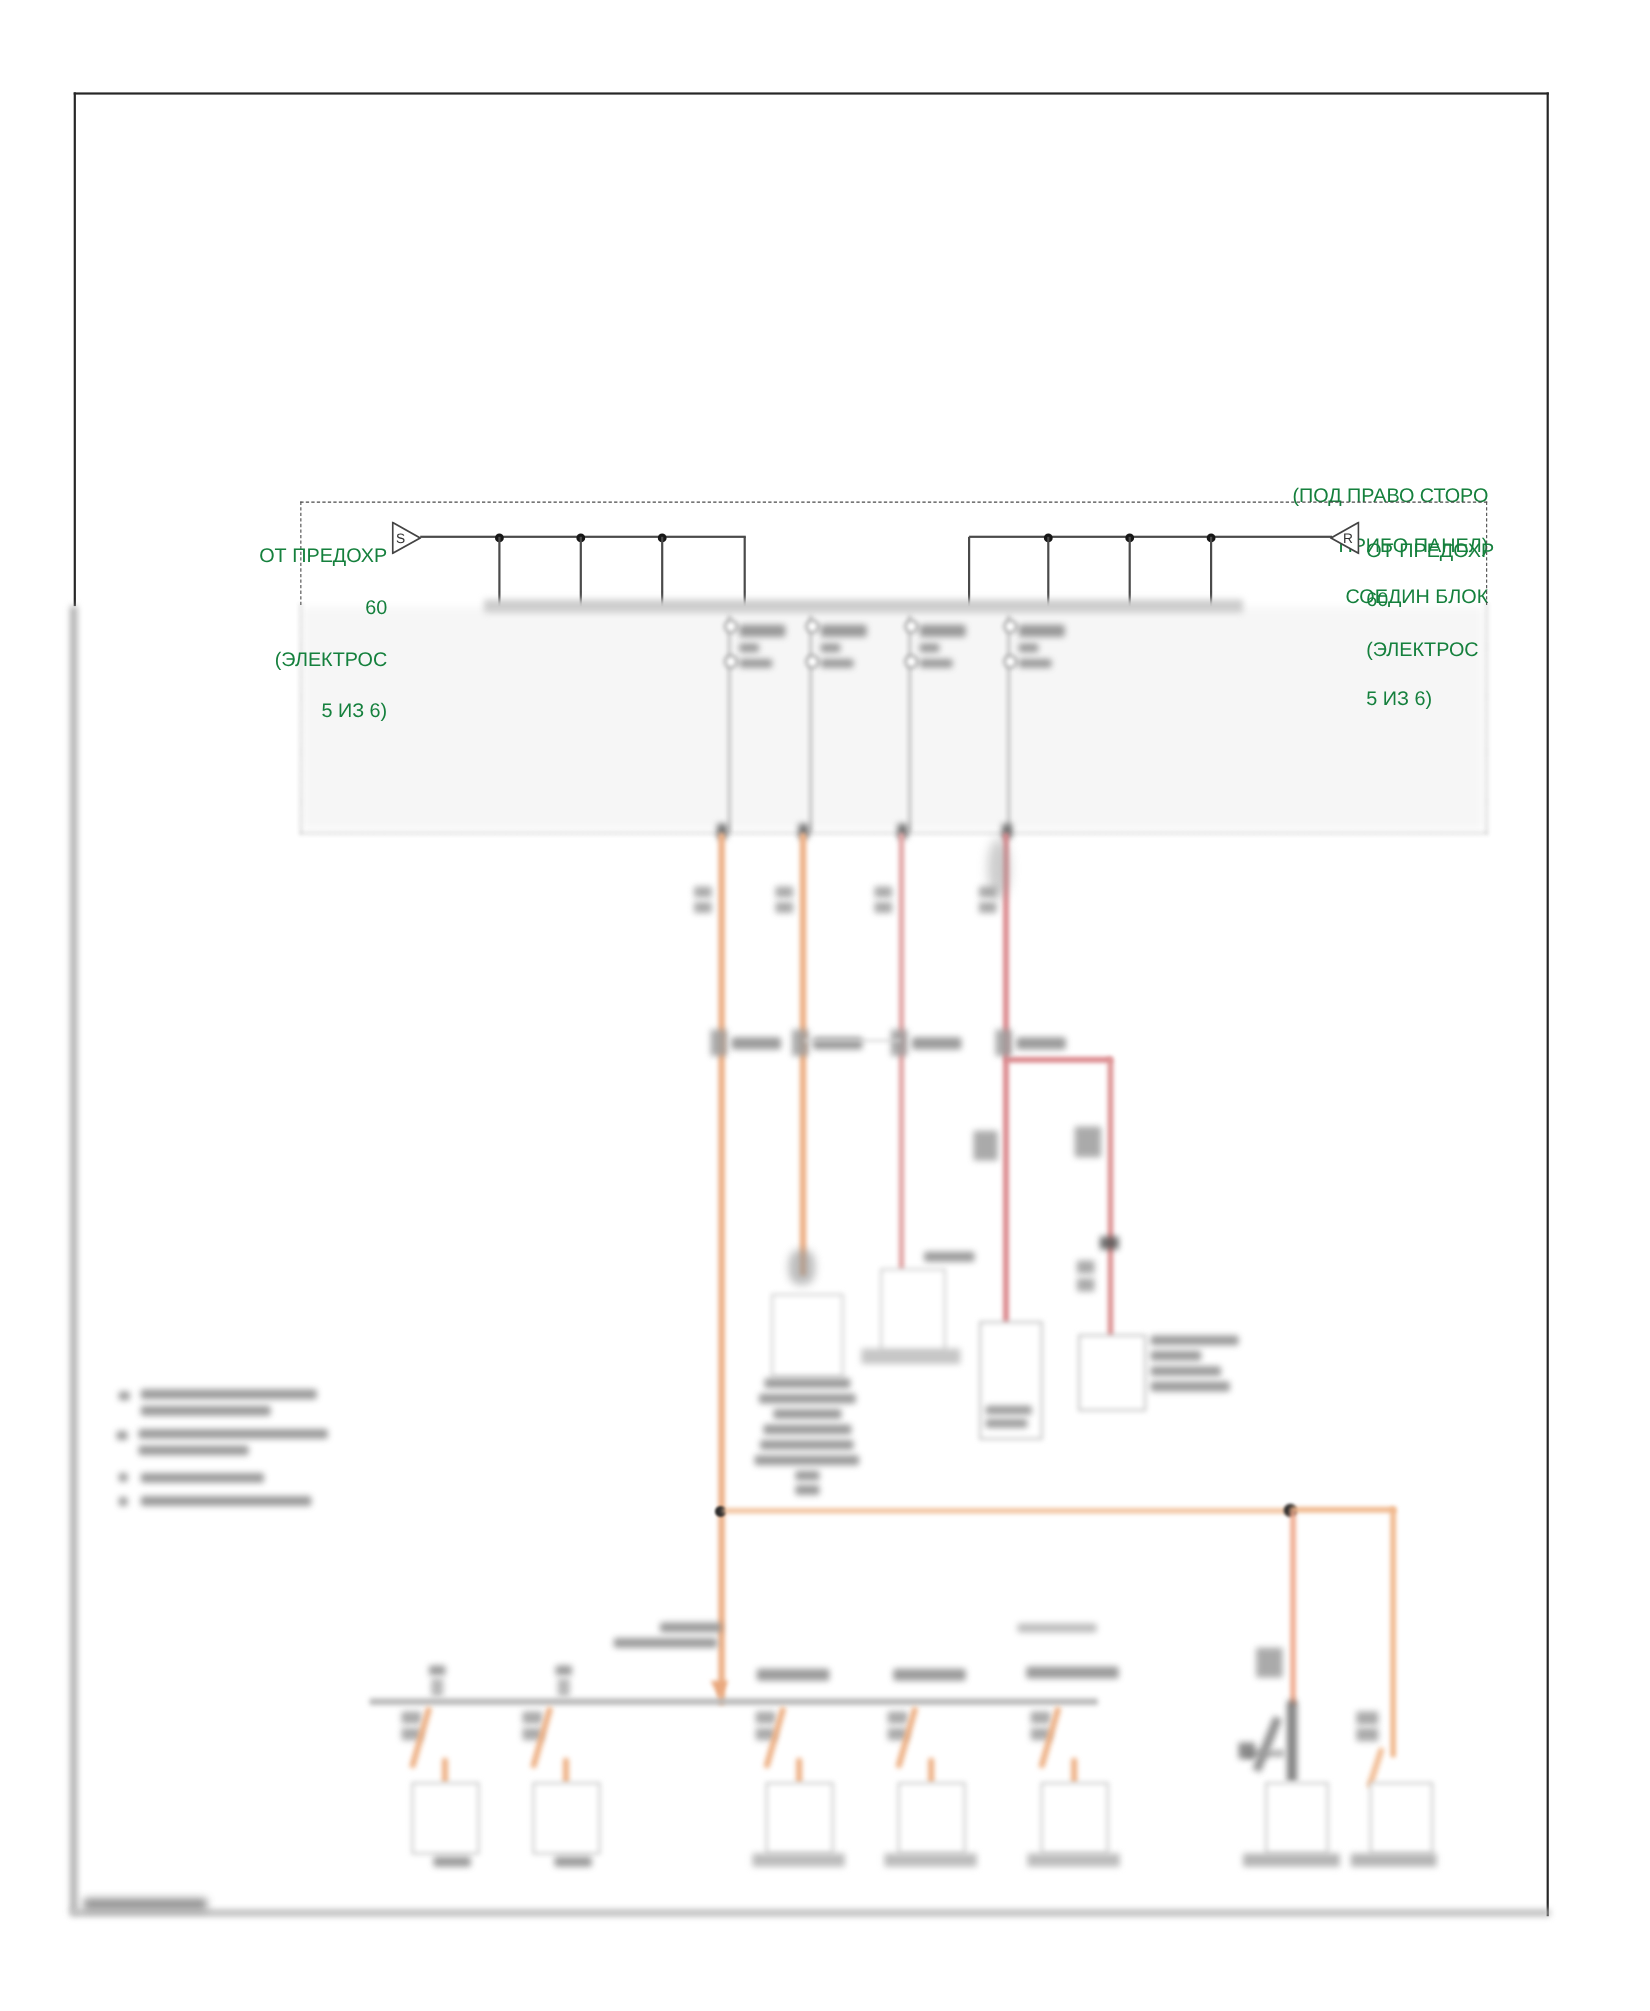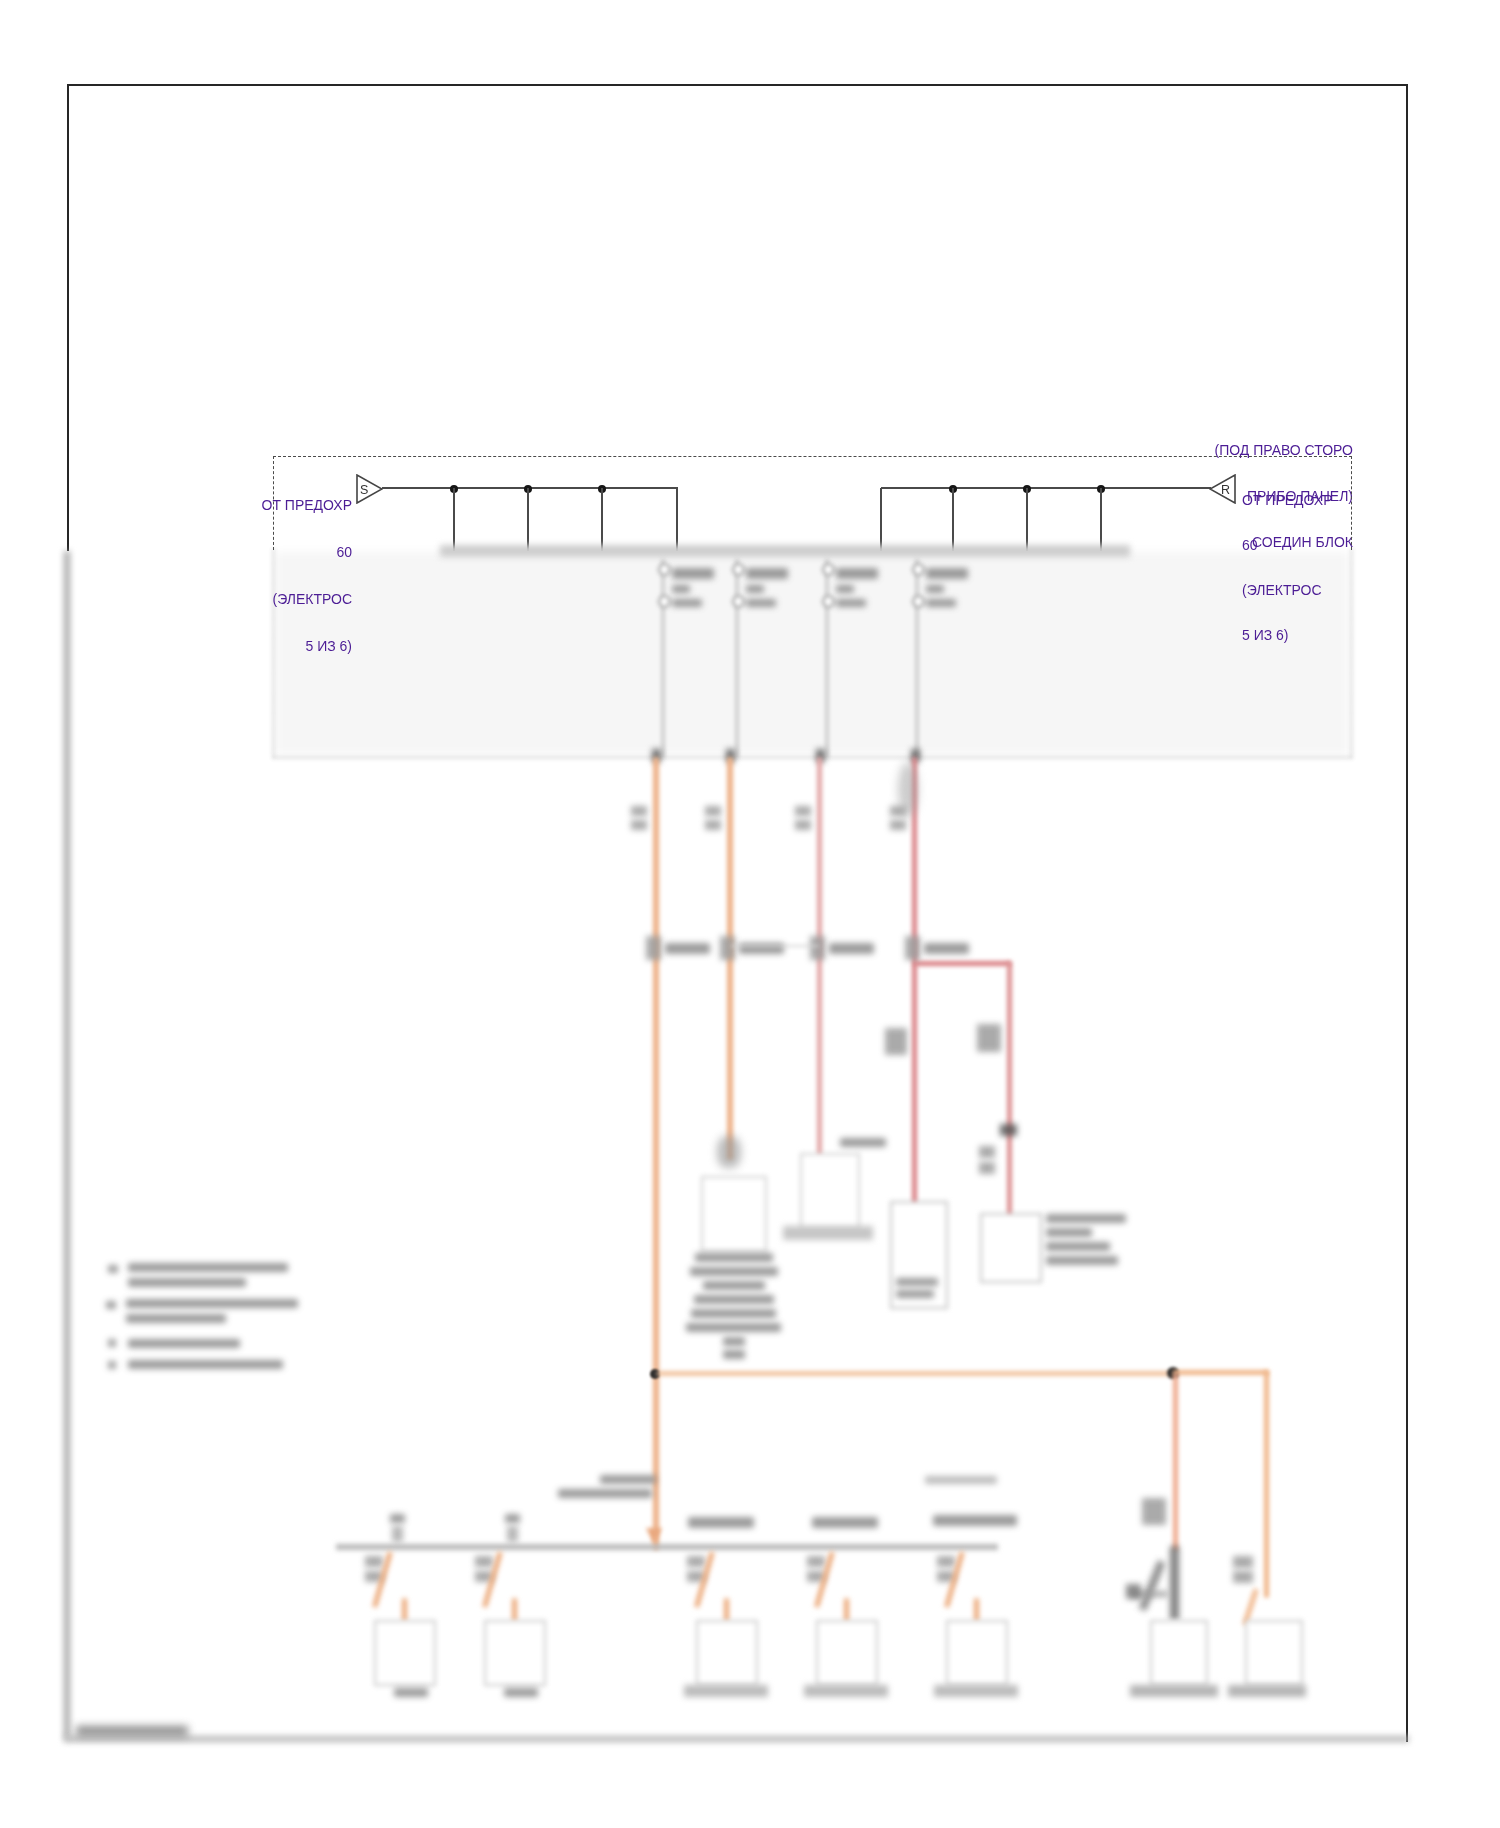--- a/index.html
+++ b/index.html
@@ -1,19 +1,19 @@
 <!DOCTYPE html>
 <html><head>
 <meta charset="utf-8">
 <style>
   html,body{margin:0;padding:0;background:#fff;}
   #screen{position:relative;width:1500px;height:1828px;background:#ffffff;overflow:hidden;
           font-family:"Liberation Sans",sans-serif;}
   .a{position:absolute;}
-  .txt{font-family:"Liberation Sans",sans-serif;color:#4c1d95;font-size:14px;line-height:15.2px;white-space:pre;}
+  .txt{font-family:"Liberation Sans",sans-serif;color:#15803d;font-size:18px;line-height:15.2px;white-space:pre;}
   .dash{position:absolute;border:0 dashed #4a4a4a;}
   .line{position:absolute;background:#4a4a4a;}
   .dot{position:absolute;width:8px;height:8px;border-radius:50%;background:#161616;}
   .blob{position:absolute;background:#7a7a7a;border-radius:2px;filter:blur(3px);opacity:.75;}
   .gb{position:absolute;background:#9c9c9c;border-radius:1px;filter:blur(3px);opacity:.85;}
   .wire{position:absolute;border-radius:3px;filter:blur(2px);}
   .cbox{position:absolute;background:#fff;border:2px solid #c9c9c9;filter:blur(2.5px);}
   .base{position:absolute;background:#bcbcbc;filter:blur(3px);}
   .circ{position:absolute;width:9px;height:9px;border:2px solid #9b9b9b;border-radius:50%;background:#fff;filter:blur(2px);}
   svg text{font-family:"Liberation Sans",sans-serif;}

